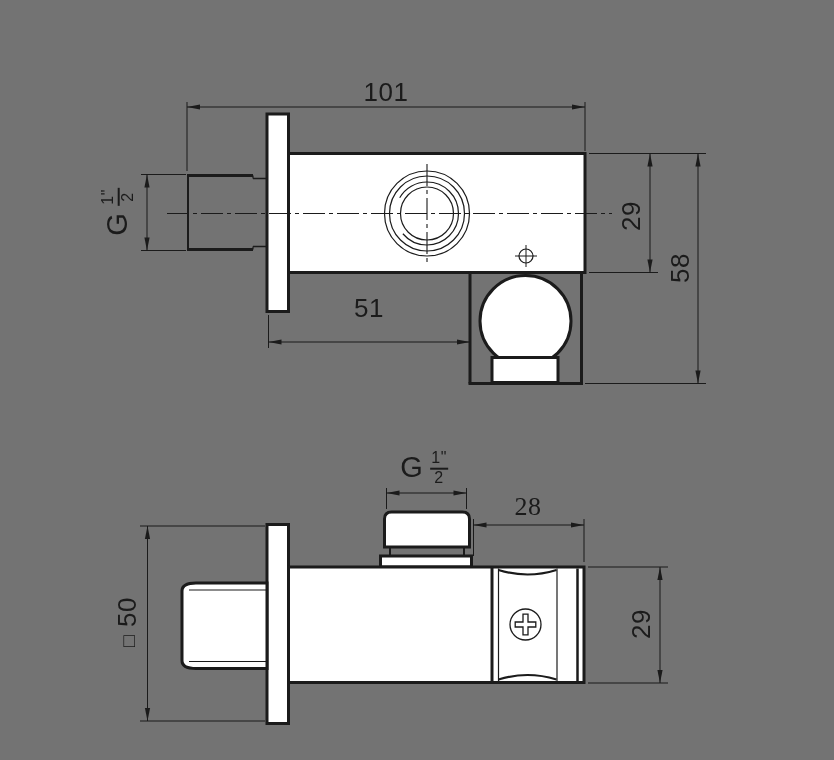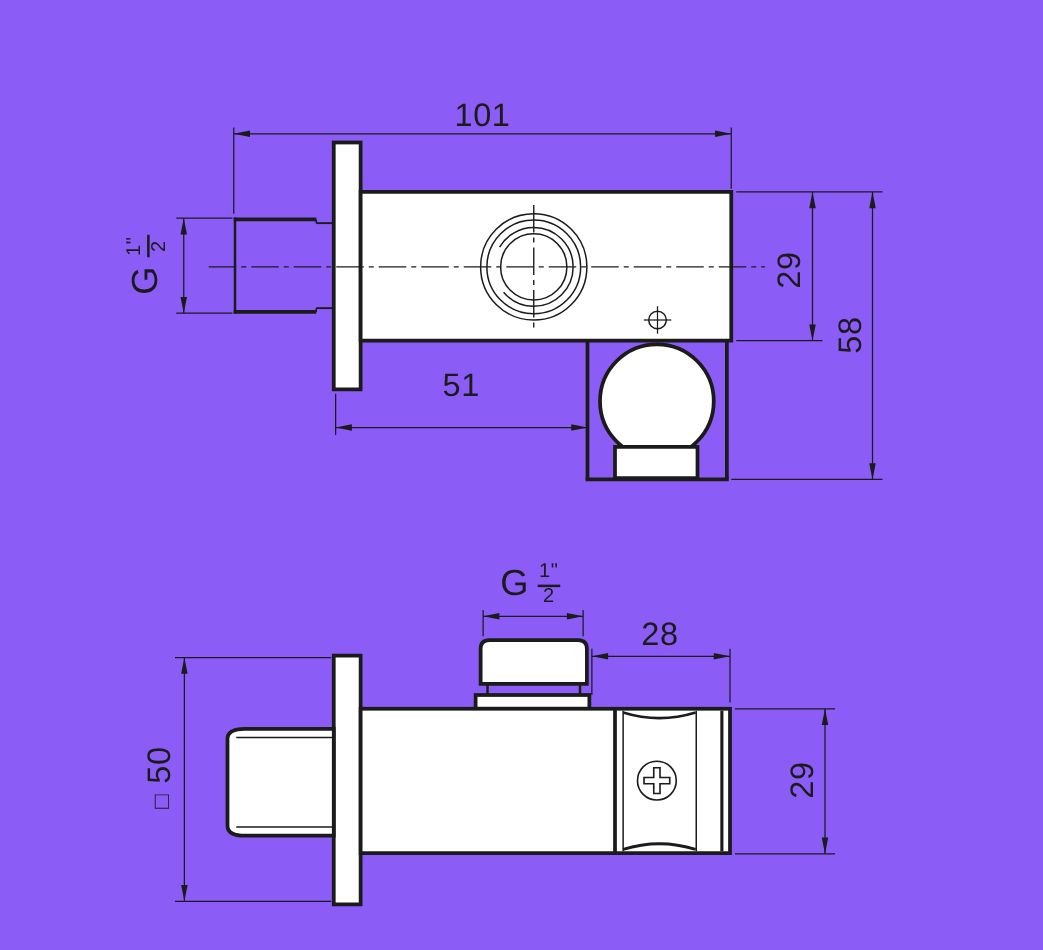--- a/index.html
+++ b/index.html
@@ -1,19 +1,19 @@
 <!DOCTYPE html>
 <html><head>
 <meta charset="utf-8">
 <style>
   html,body{margin:0;padding:0;background:#ffffff;}
   #stage{
     position:relative;
     width:834px;height:760px;
-    background:#8b5cf6;
+    background:#737373;
     font-family:"Liberation Sans","DejaVu Sans",sans-serif;
     color:#1b1b1b;
     overflow:hidden;
   }
   #stage svg{position:absolute;left:0;top:0;}
   .dim-label{
     position:absolute;
     transform:translate(-50%,-50%);
     font-size:26px;
     line-height:1;
@@ -225,21 +225,21 @@
 <div class="dim-label" style="left:424px;top:467px;">
   <span class="thread-label">
     <span>G</span>
     <span class="frac">
       <span class="num"><span>1</span><span>"</span></span>
       <span class="den">2</span>
     </span>
   </span>
 </div>
 
-<div class="dim-label" style="left:528px;top:507px;">28</div>
+<div class="dim-label" style="left:528px;top:507px;font-family:Liberation Serif, serif;">28</div>
 
 <div class="dim-label rot" style="left:641px;top:624px;">29</div>
 
 <div class="dim-label rot" style="left:127px;top:622px;">
   <span class="sq-symbol">□</span><span>50</span>
 </div>
 
 </div>
 
 </body></html>

